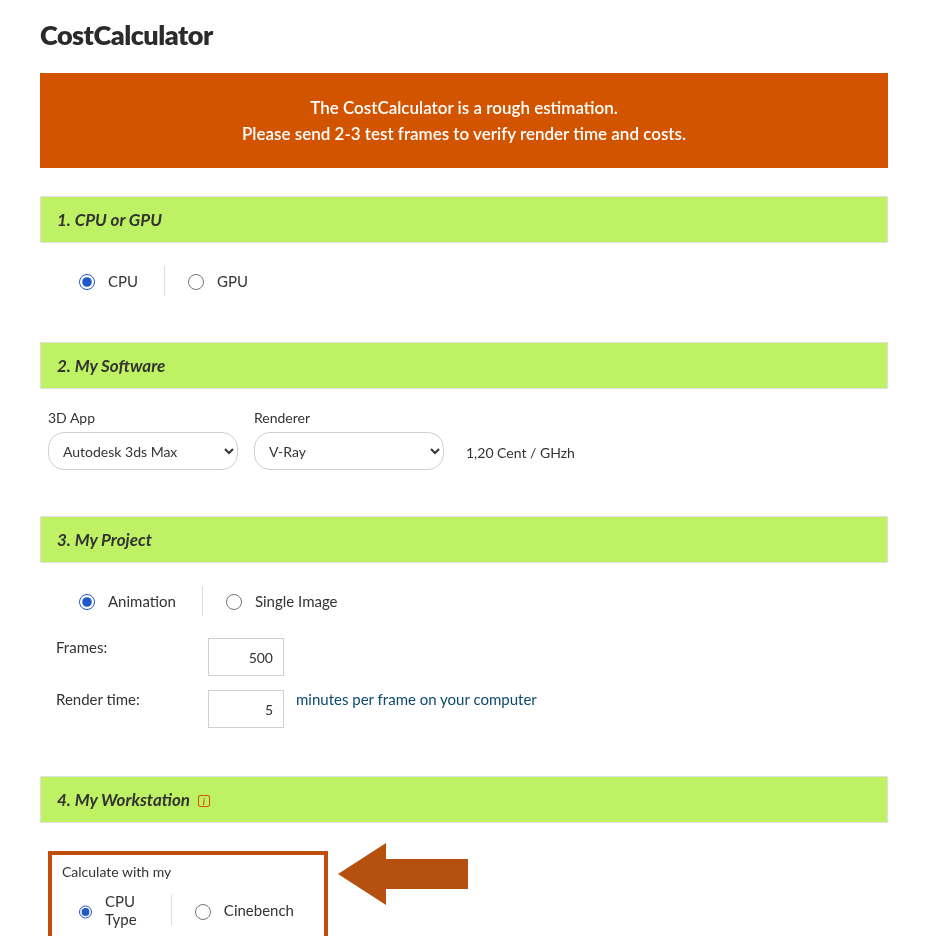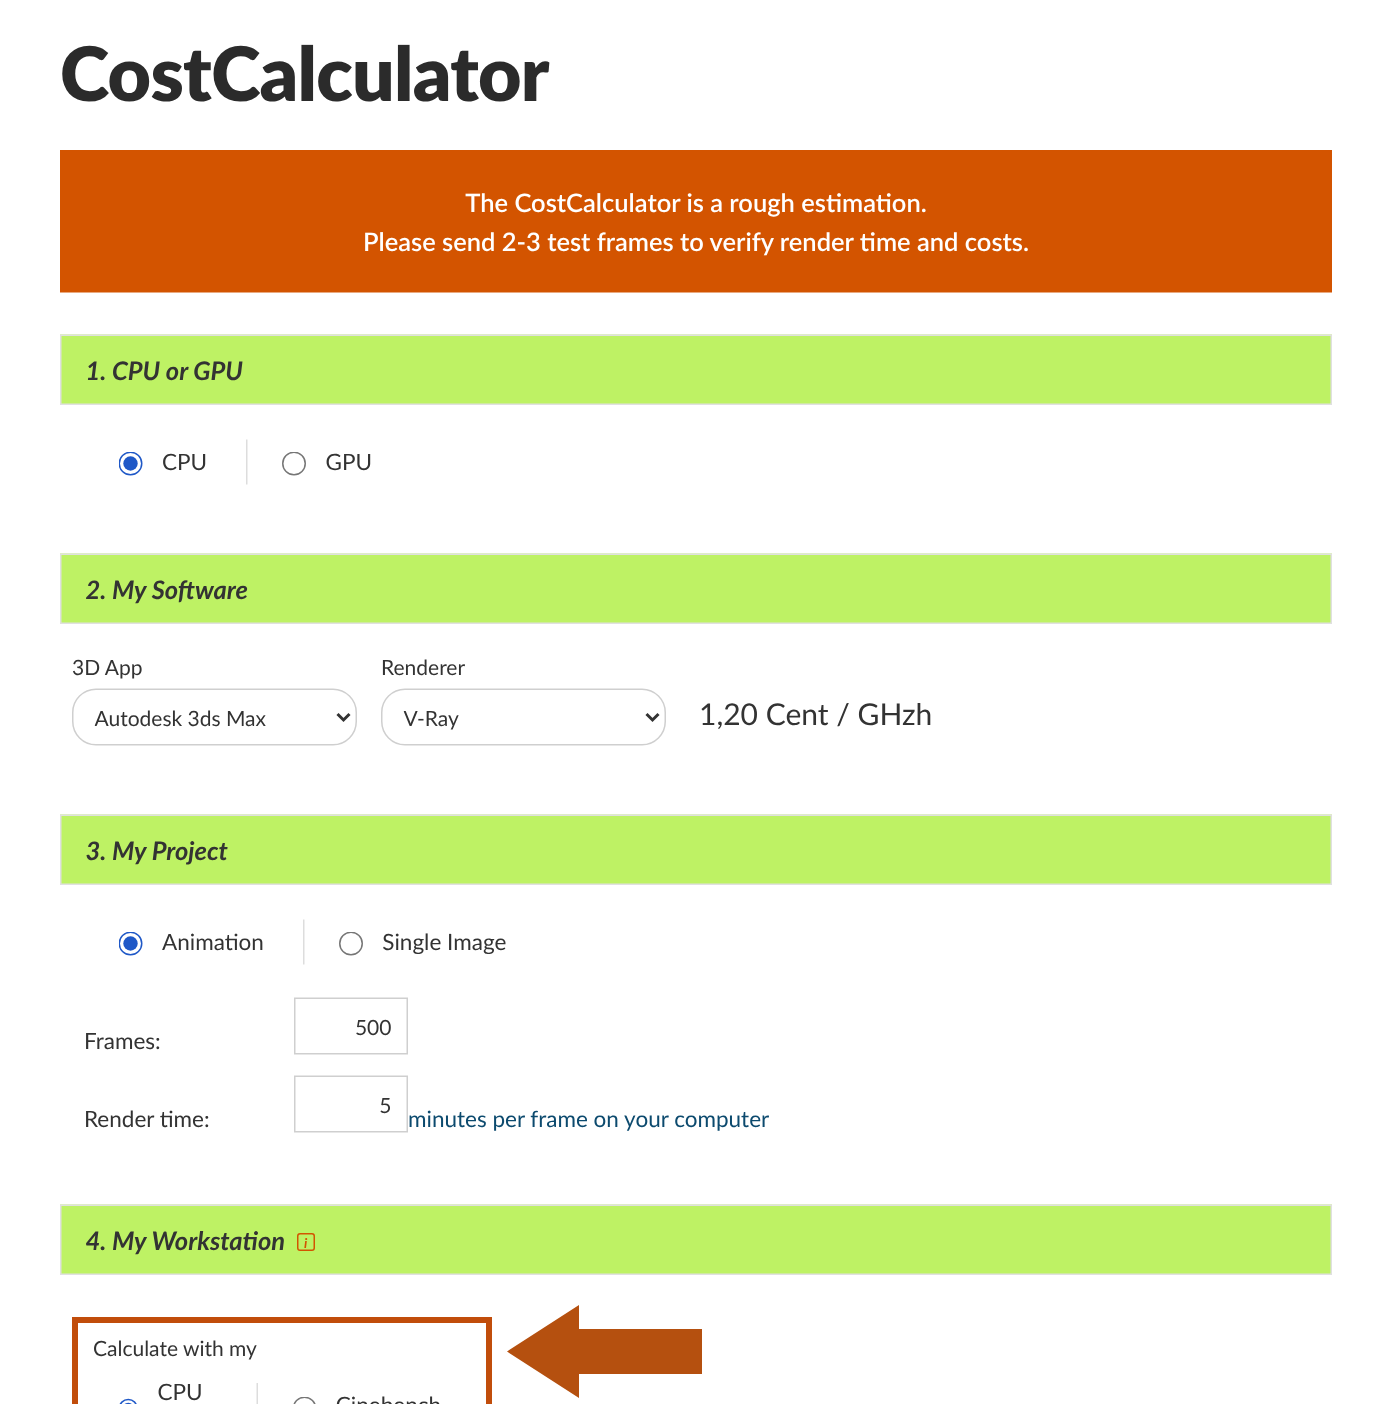--- a/index.html
+++ b/index.html
@@ -5,21 +5,21 @@
   * { box-sizing: border-box; }
   body {
     margin: 0;
     padding: 0 40px 40px 40px;
     font-family: "Lato", "Segoe UI", Arial, sans-serif;
     color: #333;
     background: #fff;
     width: 928px;
   }
   h1 {
-    font-size: 50px;
+    font-size: 27px;
     font-weight: 800;
     color: #2b2b2b;
     margin: 18px 0 22px 0;
     letter-spacing: -0.5px;
   }
   .alert {
     background: #d35400;
     color: #fff;
     text-align: center;
     padding: 22px 20px;
@@ -89,34 +89,34 @@
     padding: 0 10px;
     font-size: 14px;
     font-family: inherit;
     background: #fff;
     color: #333;
   }
   select { cursor: pointer; border-radius: 16px; }
   .w190 { width: 190px; }
   .w75  { width: 76px;  text-align: right; padding-right: 10px; }
   .inline-text {
-    font-size: 20px;
+    font-size: 14px;
     color: #333;
     padding-bottom: 9px;
     margin-left: 6px;
   }
   .inline-lbl {
     font-size: 15px;
     color: #333;
     min-width: 140px;
   }
   .frm-row {
     display: flex;
-    align-items: flex-end;
-    gap: 0;
+    align-items: flex-start;
+    gap: 12px;
     margin: 14px 0 10px 8px;
   }
   .hl-box {
     border: 4px solid #c14d0b;
     padding: 6px 4px 8px 4px;
     margin-top: 14px;
     position: relative;
     width: 280px;
   }
   .hl-title {

